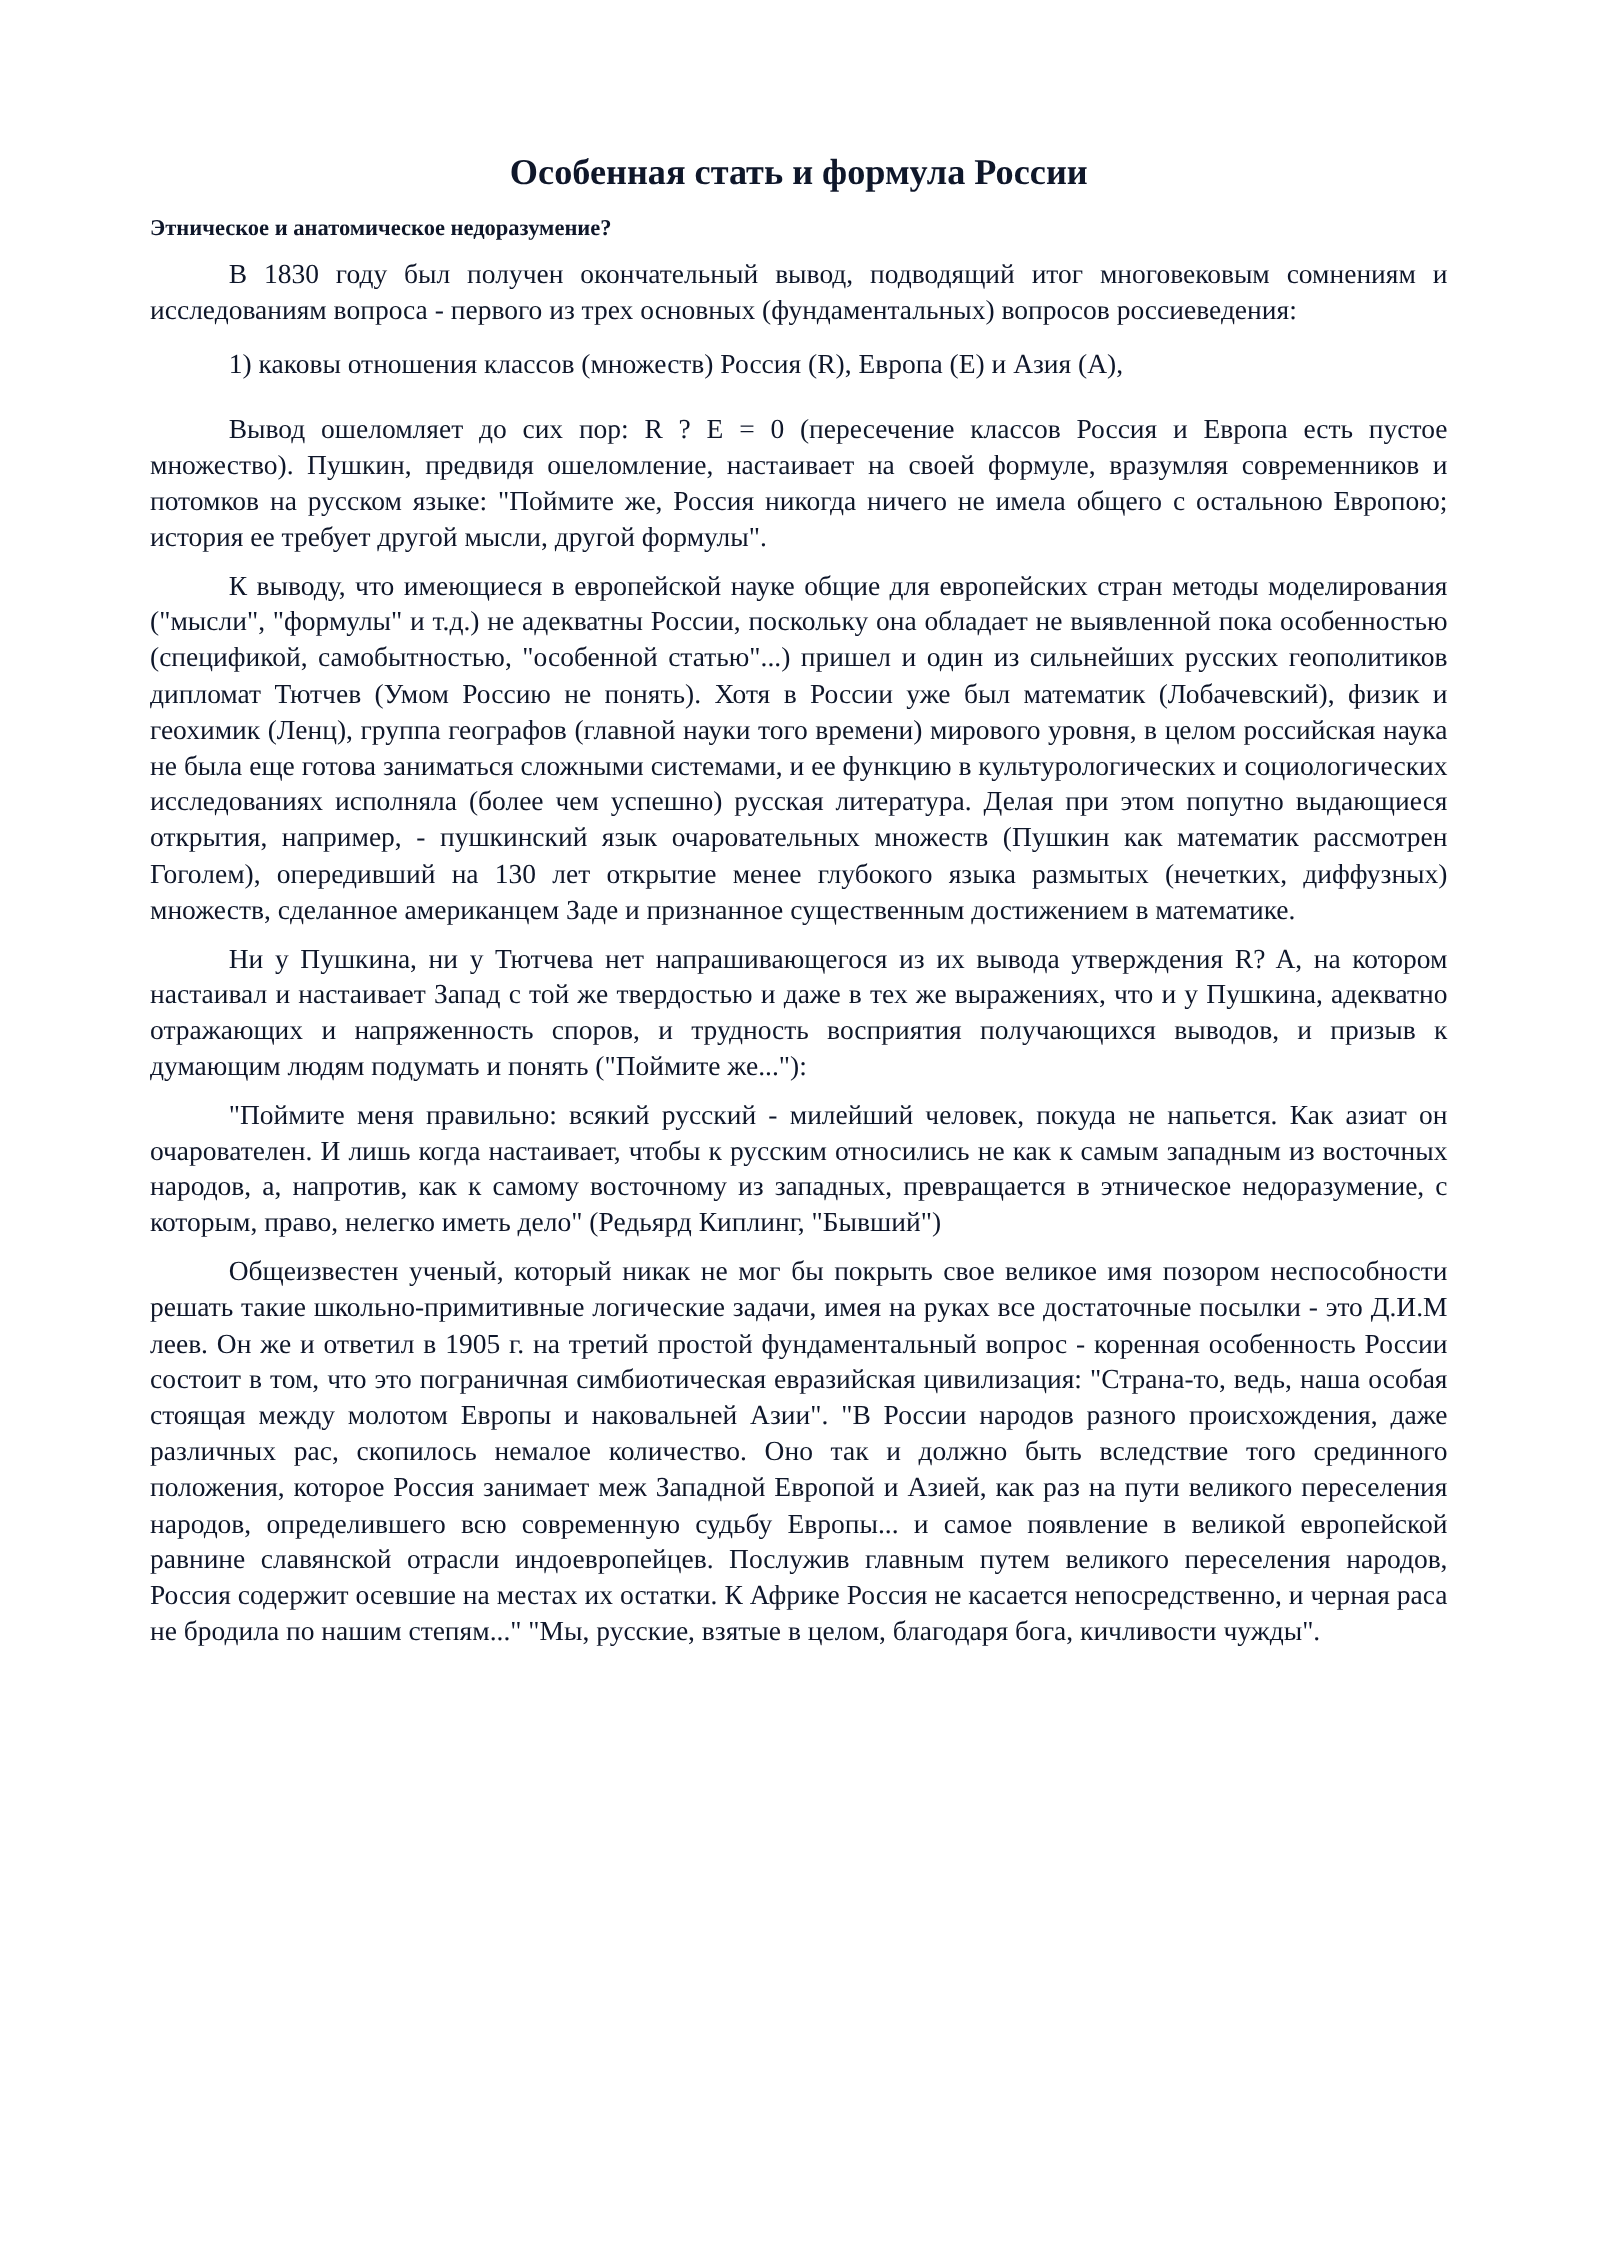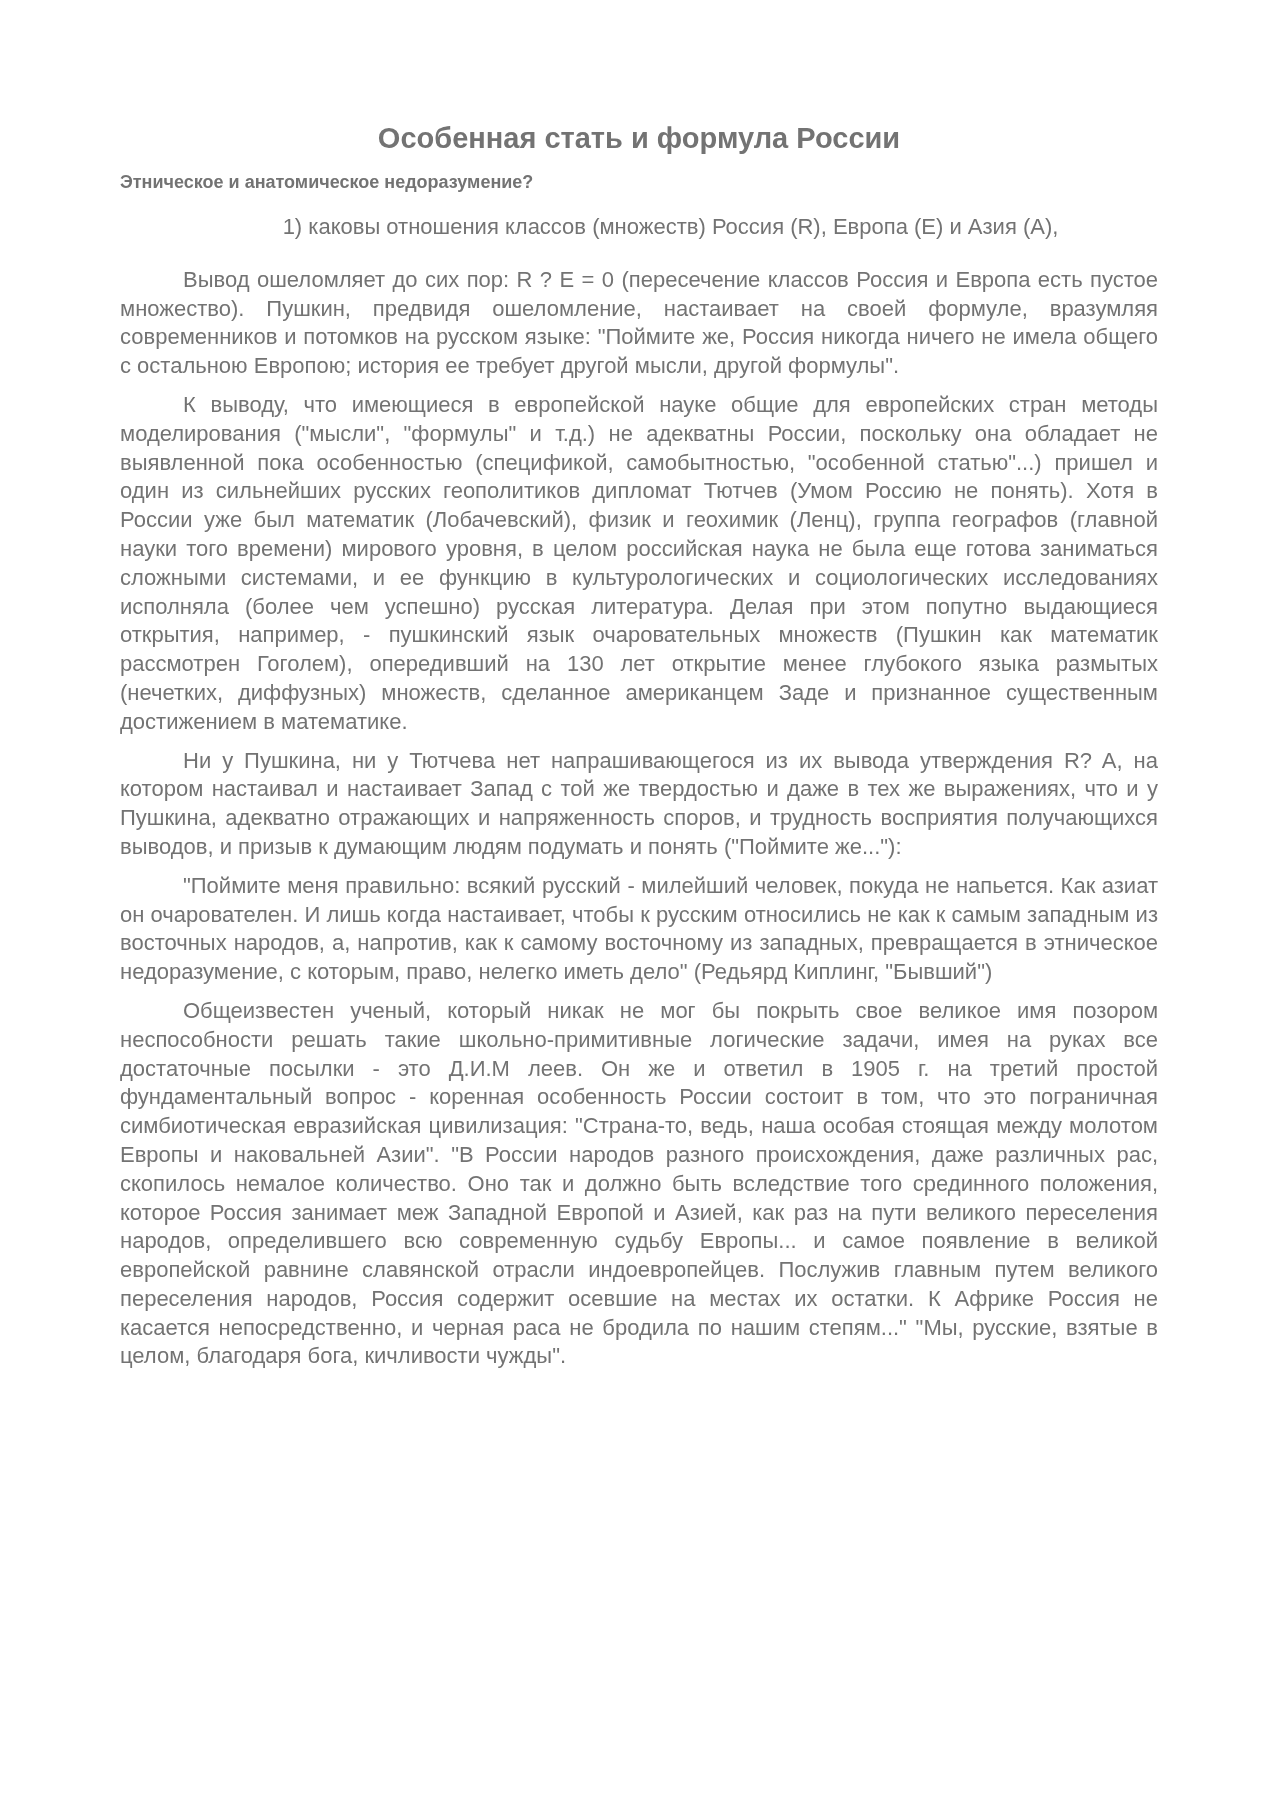--- a/index.html
+++ b/index.html
@@ -11,22 +11,22 @@
     width: 1280px;
     height: 1811px;
     overflow: hidden;
     position: relative;
   }
   .page {
     position: absolute;
     left: 120px;
     top: 118px;
     width: 1038px;
-    color: #737373;
-    font-family: Liberation Sans, sans-serif;
+    color: #0f172a;
+    font-family: Liberation Serif, serif;
     font-size: 22px;
     line-height: 28.8px;
   }
   h1.doc-title {
     margin: 0 0 7px 0;
     text-align: center;
     font-size: 29px;
     line-height: 40px;
     font-weight: bold;
   }
@@ -36,34 +36,35 @@
     font-size: 18px;
     line-height: 34px;
     font-weight: bold;
   }
   p {
     margin: 0 0 10px 0;
     text-align: justify;
     text-indent: 63px;
   }
   p.list-item {
-    text-align: center;
+    text-align: left;
     margin-top: 14px;
     margin-bottom: 14px;
   }
   p.after-list {
     margin-top: 24px;
   }
 </style>
 </head>
 <body>
 
 <div class="page">
   <h1 class="doc-title">Особенная стать и формула России</h1>
   <h2 class="doc-subtitle">Этническое и анатомическое недоразумение?</h2>
 
+  <p>В 1830 году был получен окончательный вывод, подводящий итог многовековым сомнениям и исследованиям вопроса - первого из трех основных (фундаментальных) вопросов россиеведения:</p>
   <p class="list-item">1) каковы отношения классов (множеств) Россия (R), Европа (Е) и Азия (А),</p>
   <p class="after-list">Вывод ошеломляет до сих пор: R ? E = 0 (пересечение классов Россия и Европа есть пустое множество). Пушкин, предвидя ошеломление, настаивает на своей формуле, вразумляя современников и потомков на русском языке: "Поймите же, Россия никогда ничего не имела общего с остальною Европою; история ее требует другой мысли, другой формулы".</p>
   <p>К выводу, что имеющиеся в европейской науке общие для европейских стран методы моделирования ("мысли", "формулы" и т.д.) не адекватны России, поскольку она обладает не выявленной пока особенностью (спецификой, самобытностью, "особенной статью"...) пришел и один из сильнейших русских геополитиков дипломат Тютчев (Умом Россию не понять). Хотя в России уже был математик (Лобачевский), физик и геохимик (Ленц), группа географов (главной науки того времени) мирового уровня, в целом российская наука не была еще готова заниматься сложными системами, и ее функцию в культурологических и социологических исследованиях исполняла (более чем успешно) русская литература. Делая при этом попутно выдающиеся открытия, например, - пушкинский язык очаровательных множеств (Пушкин как математик рассмотрен Гоголем), опередивший на 130 лет открытие менее глубокого языка размытых (нечетких, диффузных) множеств, сделанное американцем Заде и признанное существенным достижением в математике.</p>
   <p>Ни у Пушкина, ни у Тютчева нет напрашивающегося из их вывода утверждения R? A, на котором настаивал и настаивает Запад с той же твердостью и даже в тех же выражениях, что и у Пушкина, адекватно отражающих и напряженность споров, и трудность восприятия получающихся выводов, и призыв к думающим людям подумать и понять ("Поймите же..."):</p>
   <p>"Поймите меня правильно: всякий русский - милейший человек, покуда не напьется. Как азиат он очарователен. И лишь когда настаивает, чтобы к русским относились не как к самым западным из восточных народов, а, напротив, как к самому восточному из западных, превращается в этническое недоразумение, с которым, право, нелегко иметь дело" (Редьярд Киплинг, "Бывший")</p>
   <p>Общеизвестен ученый, который никак не мог бы покрыть свое великое имя позором неспособности решать такие школьно-примитивные логические задачи, имея на руках все достаточные посылки - это Д.И.М леев. Он же и ответил в 1905 г. на третий простой фундаментальный вопрос - коренная особенность России состоит в том, что это пограничная симбиотическая евразийская цивилизация: "Страна-то, ведь, наша особая стоящая между молотом Европы и наковальней Азии". "В России народов разного происхождения, даже различных рас, скопилось немалое количество. Оно так и должно быть вследствие того срединного положения, которое Россия занимает меж Западной Европой и Азией, как раз на пути великого переселения народов, определившего всю современную судьбу Европы... и самое появление в великой европейской равнине славянской отрасли индоевропейцев. Послужив главным путем великого переселения народов, Россия содержит осевшие на местах их остатки. К Африке Россия не касается непосредственно, и черная раса не бродила по нашим степям..." "Мы, русские, взятые в целом, благодаря бога, кичливости чужды".</p>
 </div>
 
 </body></html>

